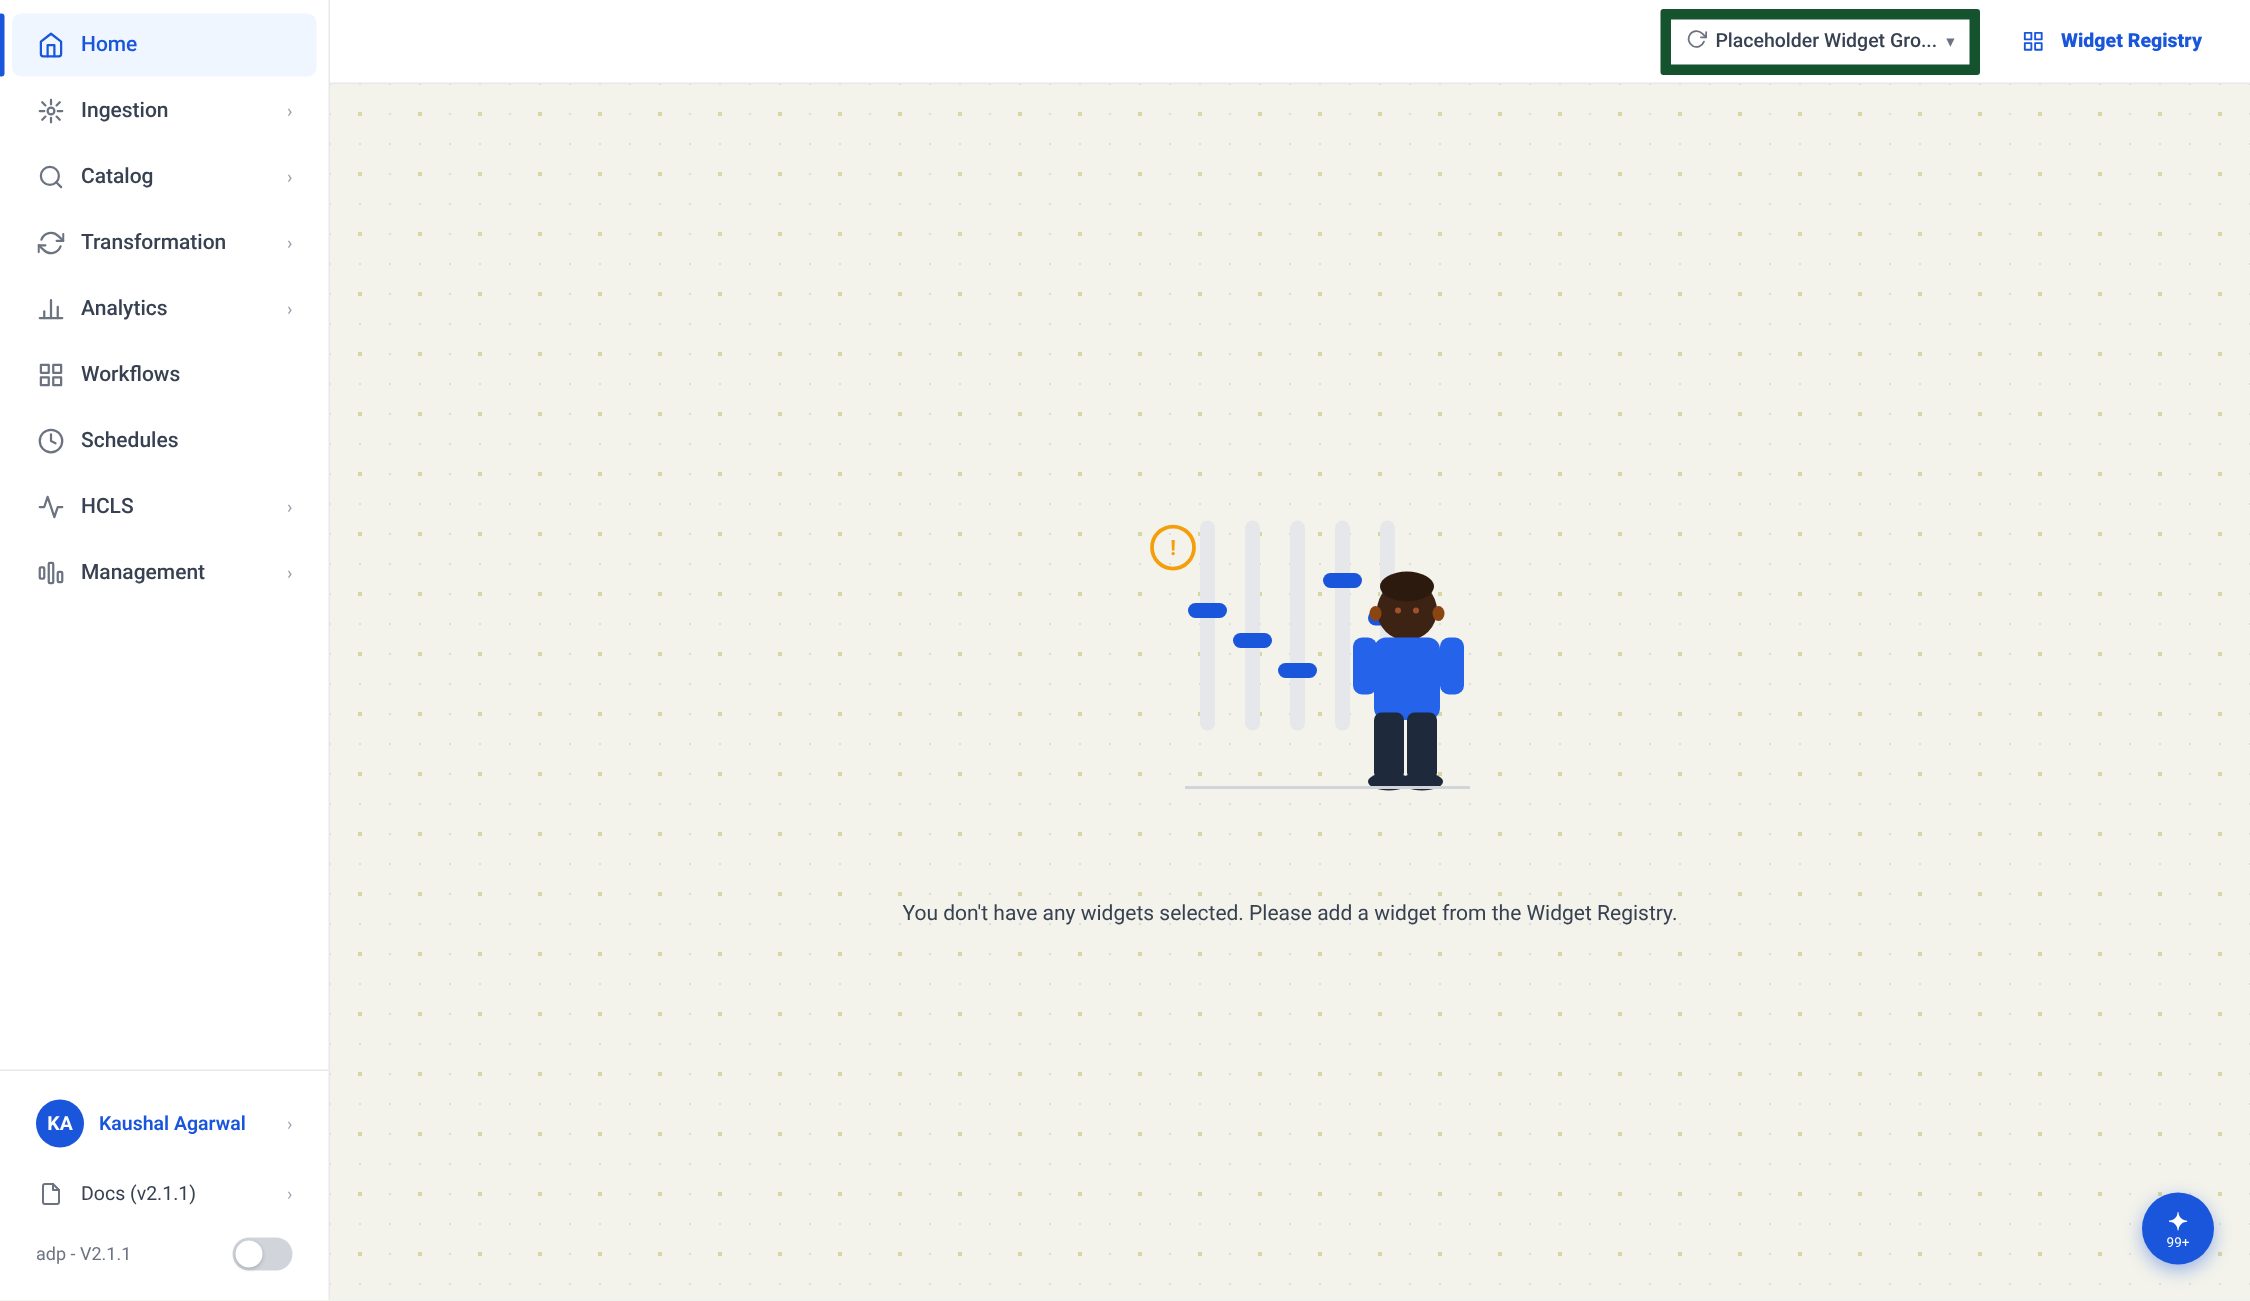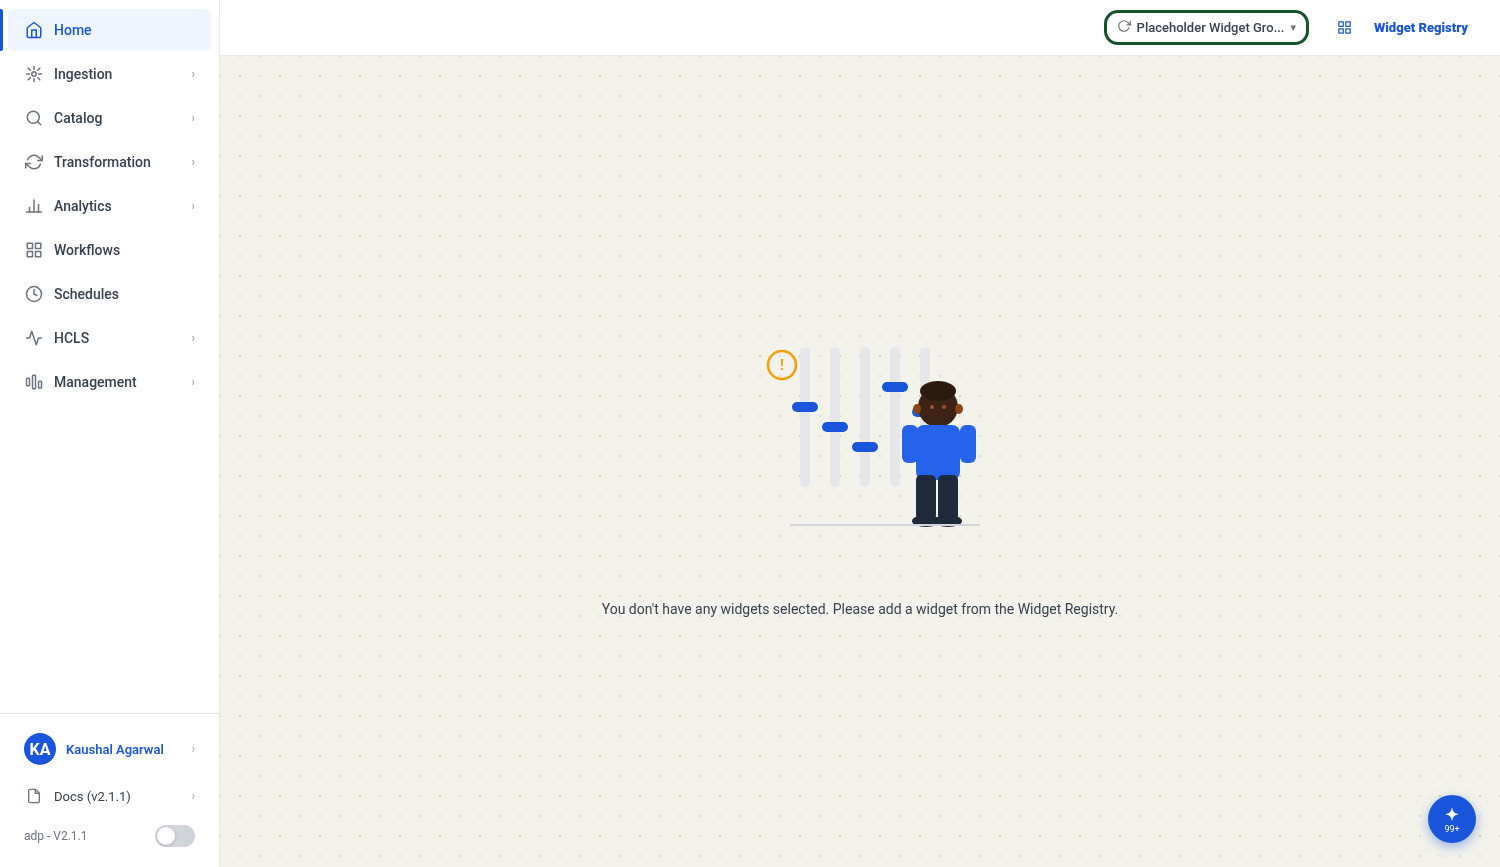--- a/index.html
+++ b/index.html
@@ -88,21 +88,21 @@
       cursor: pointer;
       margin: 1px 8px;
       border-radius: 6px;
     }
     .user-avatar {
       width: 32px;
       height: 32px;
       border-radius: 50%;
       background: #1a56db;
       color: white;
-      font-size: 16px;
+      font-size: 13px;
       font-weight: 700;
       display: flex;
       align-items: center;
       justify-content: center;
       margin-right: 10px;
       flex-shrink: 0;
     }
     .user-name {
       color: #1a56db;
       font-size: 13px;
@@ -182,31 +182,31 @@
       padding: 0 20px;
       gap: 16px;
       z-index: 5;
     }
     .widget-group-selector {
       display: flex;
       align-items: center;
       gap: 6px;
       cursor: pointer;
       padding: 6px 10px;
-      border-radius: 14px;
-      border: 3px solid #14532d;
+      border-radius: 2px;
+      border: 7px solid #14532d;
       text-align: center;
     }
     .refresh-icon { color: #6b7280; font-size: 14px; }
     .widget-group-name { font-size: 13px; color: #374151; font-weight: 500; }
     .chevron-down { color: #6b7280; font-size: 11px; }
     .widget-registry-btn {
       display: flex;
       align-items: flex-end;
-      gap: 22px;
+      gap: 11px;
       cursor: pointer;
       padding: 6px 12px;
       border-radius: 6px;
       font-size: 13px;
       font-weight: 600;
       color: #1a56db;
     }
 
     
     #content {

